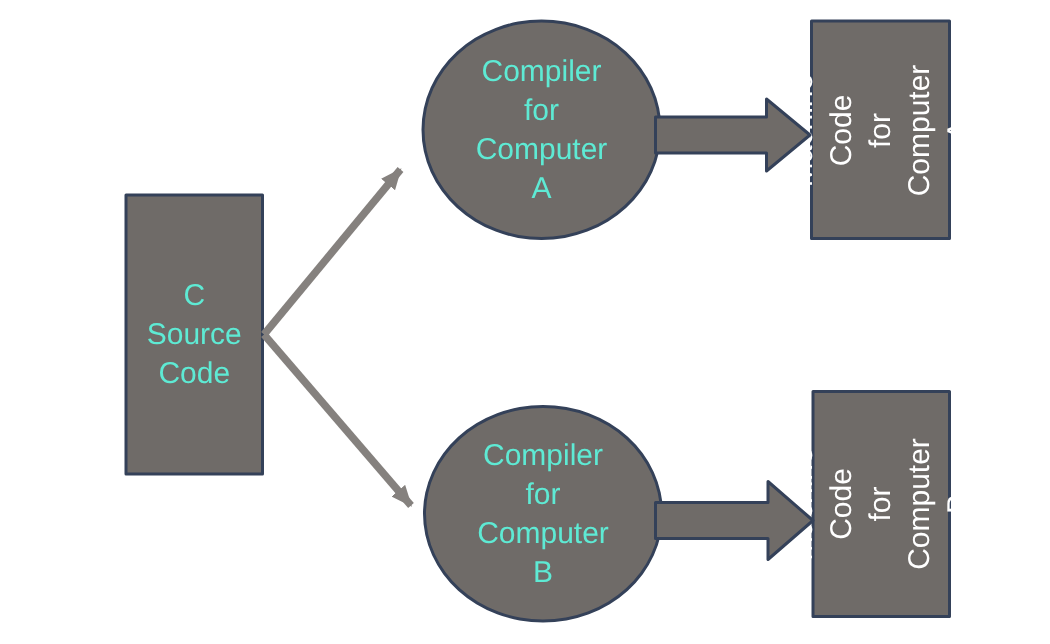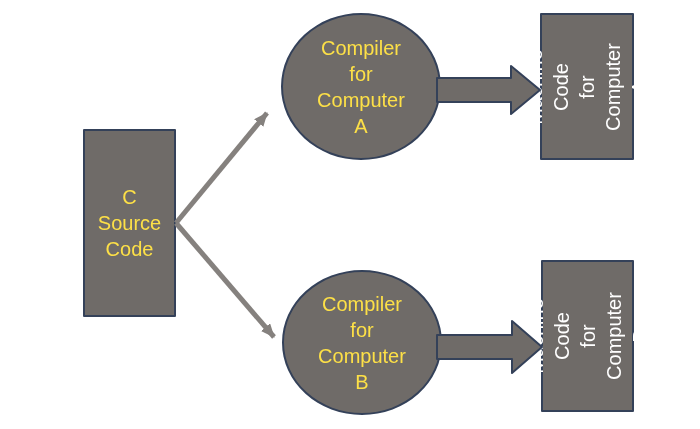--- a/index.html
+++ b/index.html
@@ -25,21 +25,21 @@
     justify-content: center;
     color: #ffffff;
   }
   .rect-node { border-radius: 1px; }
   .ellipse-node { border-radius: 50%; }
   .label {
     white-space: pre-line;
     text-align: center;
     font-size: 20px;
     line-height: 26px;
-    color: #fde047;
+    color: #5eead4;
   }
   .vlabel {
     transform: rotate(-90deg);
     white-space: pre-line;
     text-align: center;
     font-size: 20px;
     line-height: 26px;
     color: #ffffff;
   }
   

